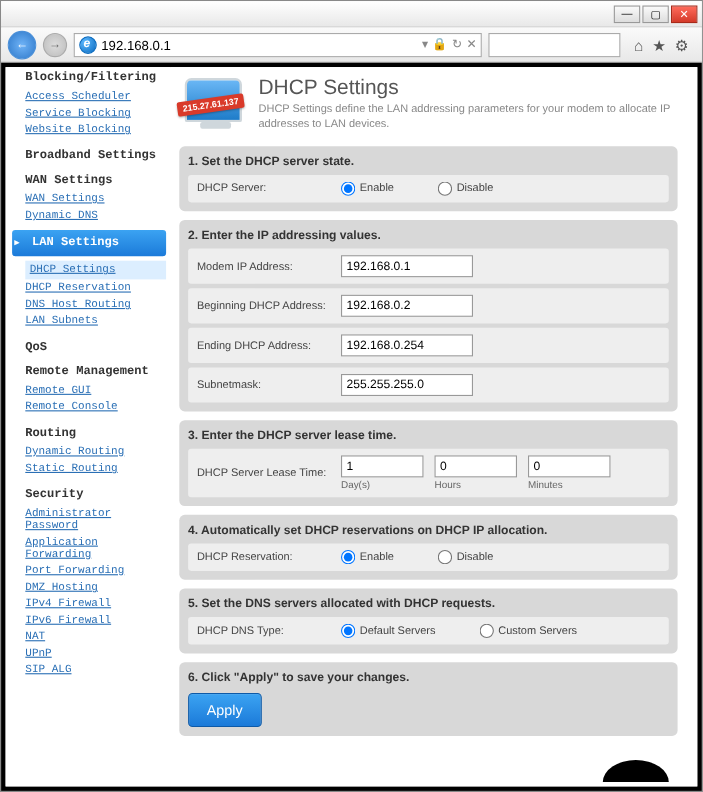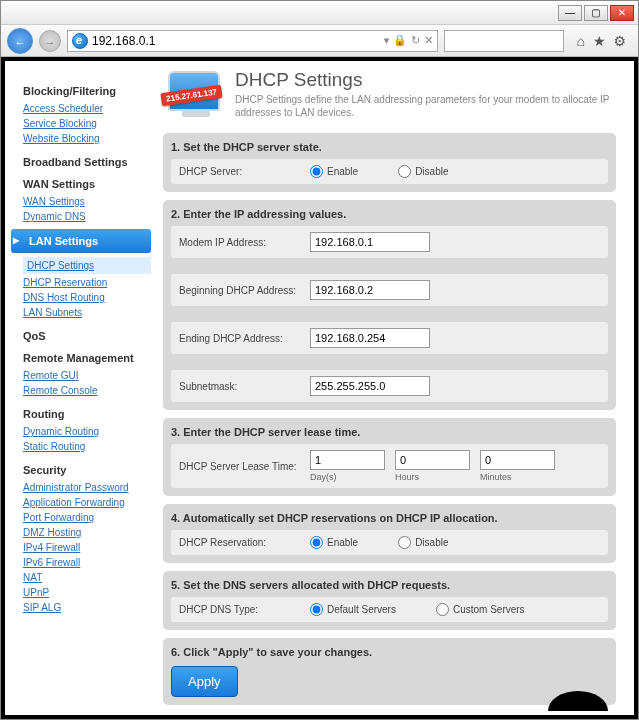--- a/index.html
+++ b/index.html
@@ -15,39 +15,39 @@
 .ie-icon::after{content:"e";position:absolute;color:#fff;font-size:11px;font-style:italic;font-weight:bold;left:3px;top:0px;}
 .urlbar { flex:1; height:22px; border:1px solid #aaa; background:#fff; display:flex; align-items:center; padding:0 4px; gap:4px;}
 .urlbar input { flex:1; border:none; outline:none; font-size:12px;}
 .url-icons { display:flex; gap:4px; color:#888;}
 .url-icons span{cursor:pointer;}
 .searchbar { width:120px; height:22px; border:1px solid #aaa; background:#fff;}
 .toolbar-icons { display:flex; gap:8px; padding:0 6px; color:#555;}
 .toolbar-icons span{cursor:pointer; font-size:14px;}
 .content-frame { flex:1; background:#000; padding:4px; overflow:hidden;}
 .content-inner { background:#fff; width:100%; height:100%; display:flex; overflow:hidden;}
-.sidebar { width:150px; padding:24px 8px 8px 18px; overflow-y:auto; background:#fff;}
+.sidebar { width:150px; padding:4px 8px 8px 18px; overflow-y:auto; background:#fff;font-family:Liberation Mono, monospace;}
 .side-heading { font-weight:bold; color:#333; font-size:11px; margin:10px 0 4px 0;}
 .side-heading.first{margin-top:0;}
 .side-link { display:block; color:#2a6fb5; text-decoration:underline; font-size:10px; padding:2px 0; cursor:pointer;}
 .side-active-header { background:linear-gradient(#3ba3f2,#1b7ad9); color:#fff; font-weight:bold; padding:6px 10px; border-radius:3px; margin:5px -4px 4px -12px; position:relative; font-size:11px;}
 .side-active-header::before{content:"▶";color:#fff;position:absolute;left:2px;font-size:8px;top:7px;}
 .side-active-header span{margin-left:8px;}
 .side-active-item { background:#dceeff; color:#2a6fb5; text-decoration:underline; font-size:10px; padding:3px 4px; margin:1px -4px 1px 0; cursor:pointer;}
 .main { flex:1; padding:8px 18px 8px 8px; overflow-y:auto; background:#fff;}
 .page-header { display:flex; gap:10px; margin-bottom:8px;}
 .logo-badge { width:62px; height:56px; position:relative; flex-shrink:0;}
 .monitor { width:52px; height:40px; background:linear-gradient(#6ab7f5,#1e7cc9); border-radius:6px 6px 2px 2px; position:absolute; top:2px; left:5px; border:2px solid #cfd7dc;}
 .monitor::after{content:"";position:absolute;width:28px;height:6px;background:#cfd7dc;bottom:-8px;left:12px;border-radius:2px;}
 .ip-ribbon { position:absolute; top:20px; left:-2px; background:#d93a2a; color:#fff; font-size:8px; font-weight:bold; padding:2px 5px; transform:rotate(-8deg); border-radius:2px; box-shadow:0 1px 2px rgba(0,0,0,0.3);}
 .page-title-block h1 { font-size:19px; color:#555; font-weight:normal; margin-bottom:2px;}
 .page-title-block p { font-size:10px; color:#888; line-height:1.3;}
 .section { background:#d8d8d8; border-radius:5px; padding:8px; margin-bottom:8px;}
 .section-title { font-weight:bold; font-size:11px; color:#333; margin-bottom:6px;}
-.section-row { background:#eee; border-radius:3px; padding:6px 8px; margin-bottom:16px; display:flex; align-items:center; gap:6px;}
+.section-row { background:#eee; border-radius:3px; padding:6px 8px; margin-bottom:4px; display:flex; align-items:center; gap:6px;}
 .section-row:last-child{margin-bottom:0;}
 .row-label { width:125px; font-size:10px; color:#444;}
 .radio-opt { display:flex; align-items:center; gap:4px; font-size:10px; color:#444;}
 .radio-opt input{cursor:pointer;}
 .radio-group { display:flex; gap:40px; flex:1;}
 .text-input { height:20px; border:1px solid #999; padding:0 4px; font-size:11px; width:120px;}
 .lease-inputs { display:flex; gap:10px; flex:1;}
 .lease-col { display:flex; flex-direction:column; gap:2px; }
 .lease-col input { width:75px;}
 .lease-col .sub { font-size:9px; color:#666; }

